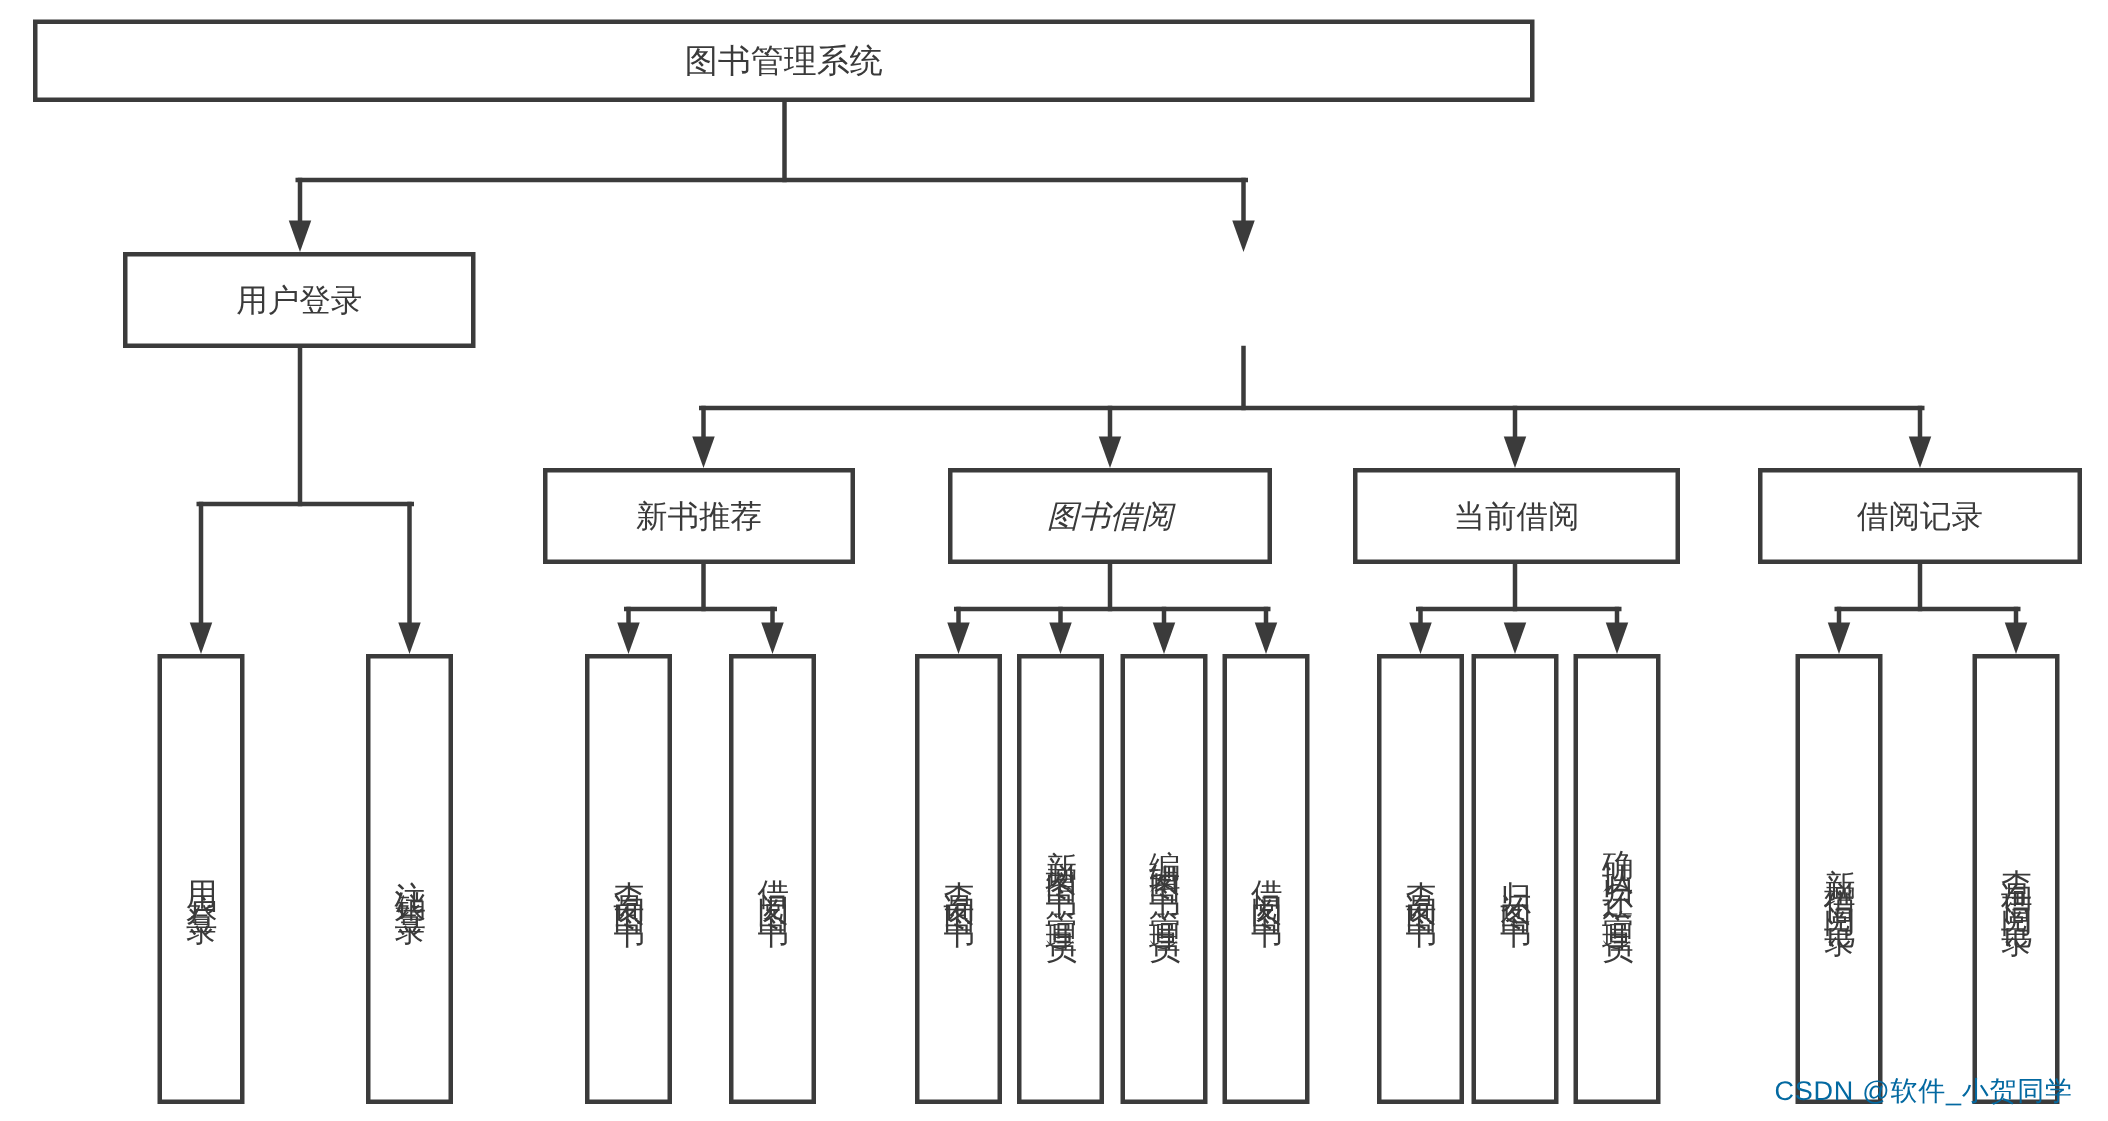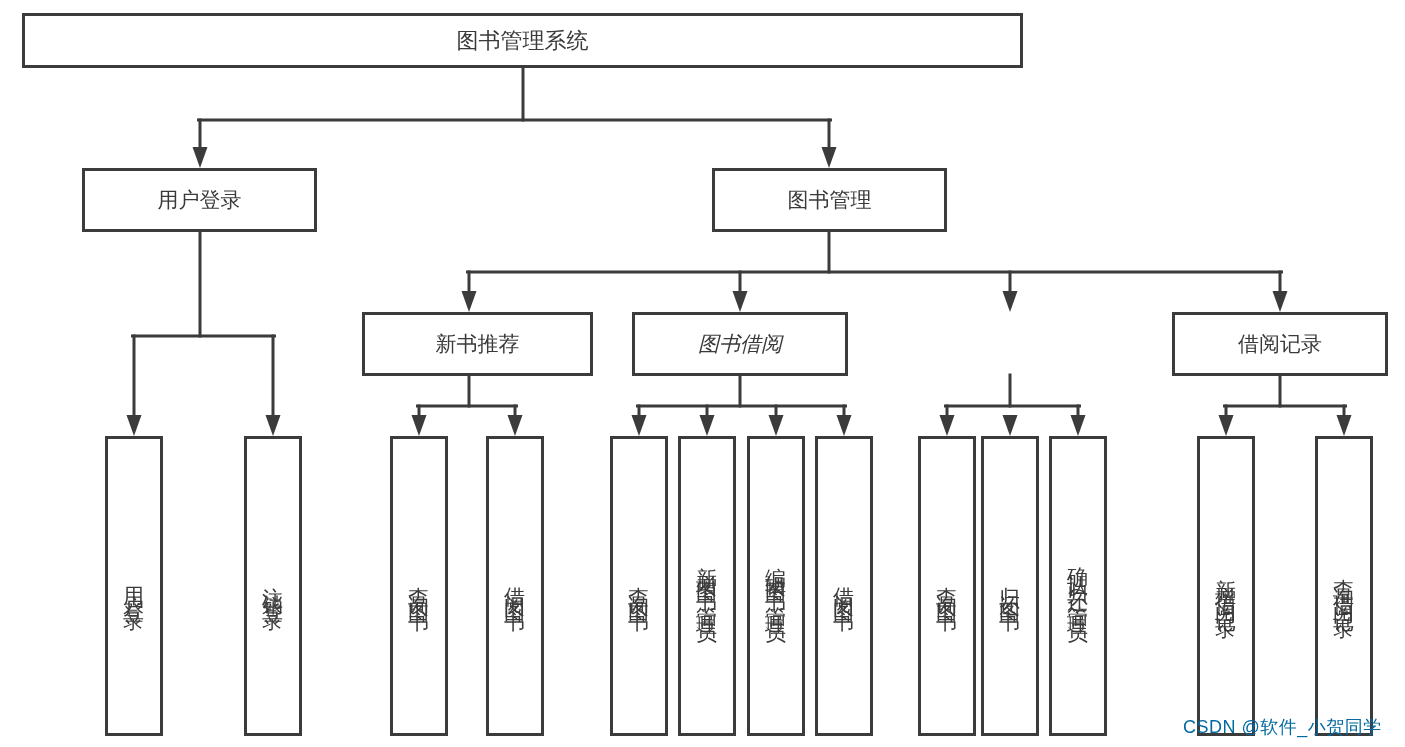--- a/index.html
+++ b/index.html
@@ -112,29 +112,29 @@
     </g>
   </svg>
 
   <div class="node node-root">
     <span>图书管理系统</span>
   </div>
 
   <div class="node node-l2" style="left:82px;">
     <span>用户登录</span>
   </div>
-  <div class="node node-l2" style="left:712px;">
-    <span>图书管理</span>
-  </div>
 
-  <div class="node node-l3" style="left:362px;width:231px;">
+  <div class="node node-l3" style="left:362px;width:208px;">
     <span>新书推荐</span>
   </div>
   <div class="node node-l3" style="left:632px;width:216px;font-style:italic;">
     <span>图书借阅</span>
+  </div>
+  <div class="node node-l3" style="left:902px;width:218px;">
+    <span>当前借阅</span>
   </div>
   <div class="node node-l3" style="left:1172px;width:216px;">
     <span>借阅记录</span>
   </div>
 
   <div class="node leaf" style="left:105px;">
     <span>用户登录</span>
   </div>
   <div class="node leaf" style="left:244px;">
     <span>注销登录</span>

